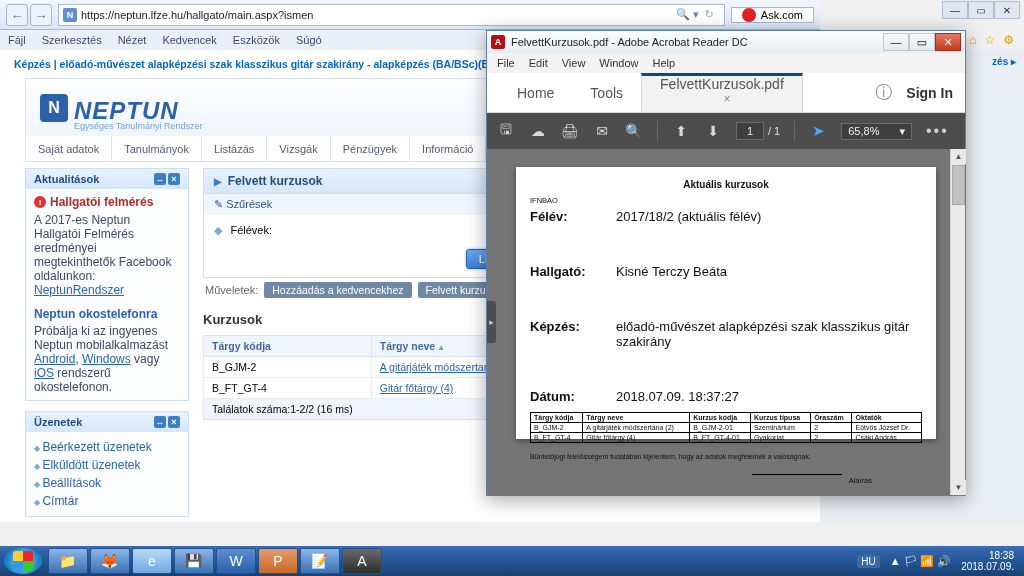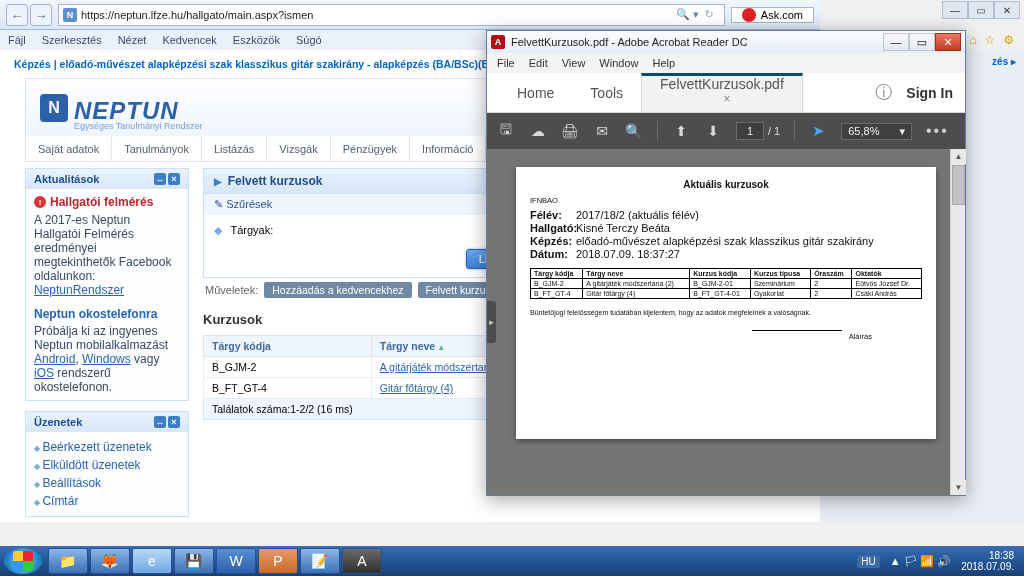--- a/index.html
+++ b/index.html
@@ -86,21 +86,21 @@
 .acrobat-toolbar .sep{ width:1px;height:20px;background:#6a6a6a; }
 .acrobat-toolbar .pagebox { display:flex;align-items:center;gap:4px;font-size:11px;color:#ddd; }
 .acrobat-toolbar .pagebox input{ width:28px;height:18px;background:#3f3f3f;border:1px solid #6a6a6a;color:#eee;font-size:11px;text-align:center; }
 .acrobat-toolbar .zoombox{ display:flex;align-items:center;gap:20px;font-size:11px;background:#3f3f3f;border:1px solid #6a6a6a;padding:1px 6px;color:#eee; }
 .acrobat-toolbar .cursor{color:#4ea3f2;font-size:15px;}
 .acrobat-toolbar .dots{font-size:16px;letter-spacing:2px;color:#d0d0d0;}
 .acrobat-doc { flex:1; background:#757575; position:relative; padding:18px; }
 .acrobat-doc .side-tab{ position:absolute; left:0; top:44%; width:9px;height:42px;background:#4d4d4d;border-radius:0 3px 3px 0; color:#ccc;font-size:9px;display:flex;align-items:center;justify-content:center; }
 .pdf-page { background:#fff; width:420px; height:272px; margin:0 auto; box-shadow:0 2px 6px rgba(0,0,0,0.4); padding:12px 14px; font-size:8px; color:#111; position:relative; }
 .pdf-title { text-align:center; font-weight:bold; font-size:10px; margin-bottom:6px; }
-.pdf-meta { display:grid; grid-template-columns:46px 1fr; row-gap:1px; font-size:11px; margin-bottom:8px; }
+.pdf-meta { display:grid; grid-template-columns:46px 1fr; row-gap:1px; font-size:13px; margin-bottom:8px;gap:40px; }
 .pdf-meta .lab { font-weight:bold; }
 .pdf-code { font-size:7.5px; margin-bottom:4px; }
 .pdf-table { width:100%; border-collapse:collapse; font-size:7px; }
 .pdf-table th,.pdf-table td { border:1px solid #000; padding:1px 3px; text-align:left; vertical-align:top; }
 .pdf-table th { font-weight:bold; }
 .pdf-note { font-size:7px; margin-top:10px; }
 .pdf-sign { text-align:right; margin-top:14px; font-size:7.5px; padding-right:50px; }
 .pdf-sign::before { content:""; display:block; border-top:1px solid #000; width:90px; margin-left:auto; margin-bottom:1px; margin-right:30px;}
 .acrobat-sbar { position:absolute; right:0; top:0; width:15px; height:100%; background:#e9e9e9; border-left:1px solid #cfcfcf; }
 .acrobat-sbar .thumb{ position:absolute; top:16px; width:13px; left:1px; height:40px; background:#c1c1c1; border:1px solid #a8a8a8; }
@@ -235,21 +235,21 @@
 
     <div class="main-col">
       <div class="section-head">Felvett kurzusok</div>
       <div class="filter-box">
         <div class="filter-head">
           <span>✎ <span>Szűrések</span></span>
           <span>Félévek: 20</span>
         </div>
         <div class="filter-row">
           <span style="color:#7aa9da;">◆</span>
-          <span>Tárgyak:</span>
+          <span>Félévek:</span>
           <select style="width:180px;margin-left:auto;">
             <option>2017/18/2 (aktuális félév)</option>
           </select>
         </div>
         <button class="list-btn">Listázás</button>
       </div>
 
       <div class="ops-row">
         <span>Műveletek:</span>
         <span class="op-btn">Hozzáadás a kedvencekhez</span>

